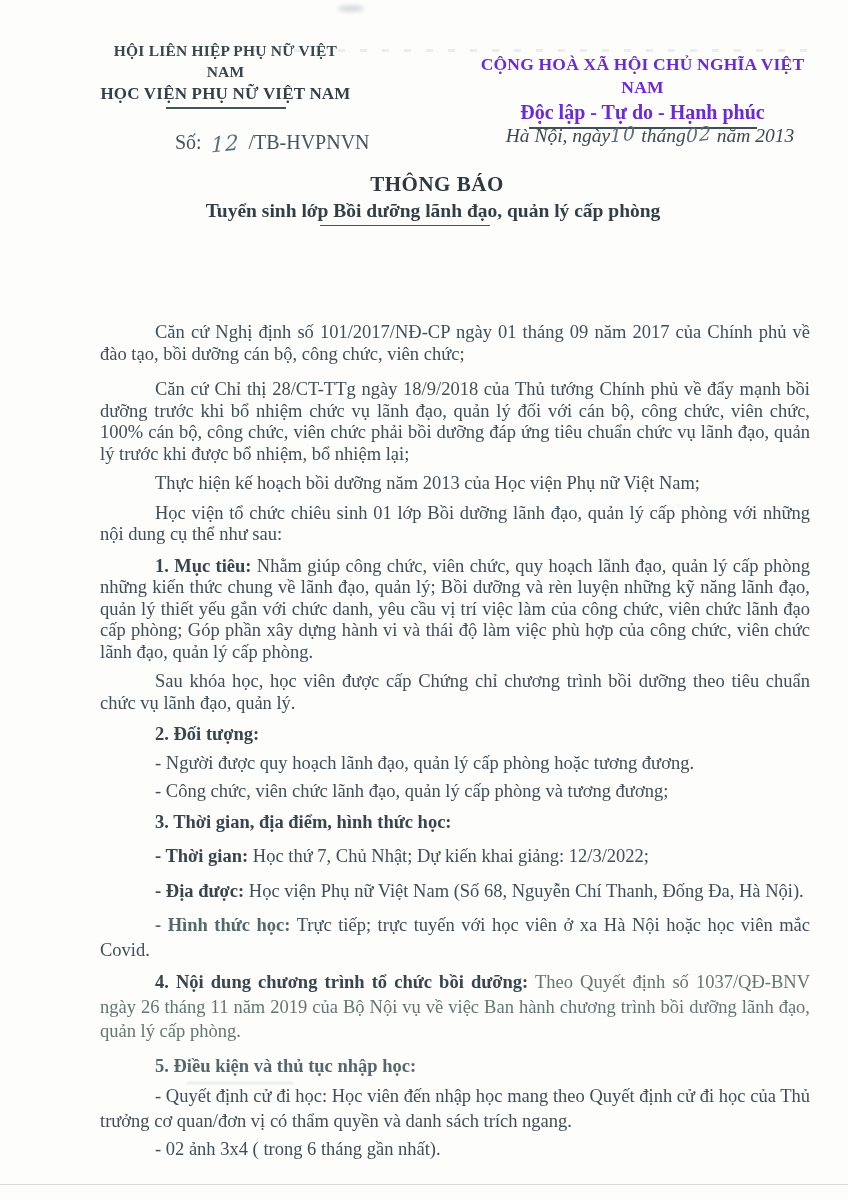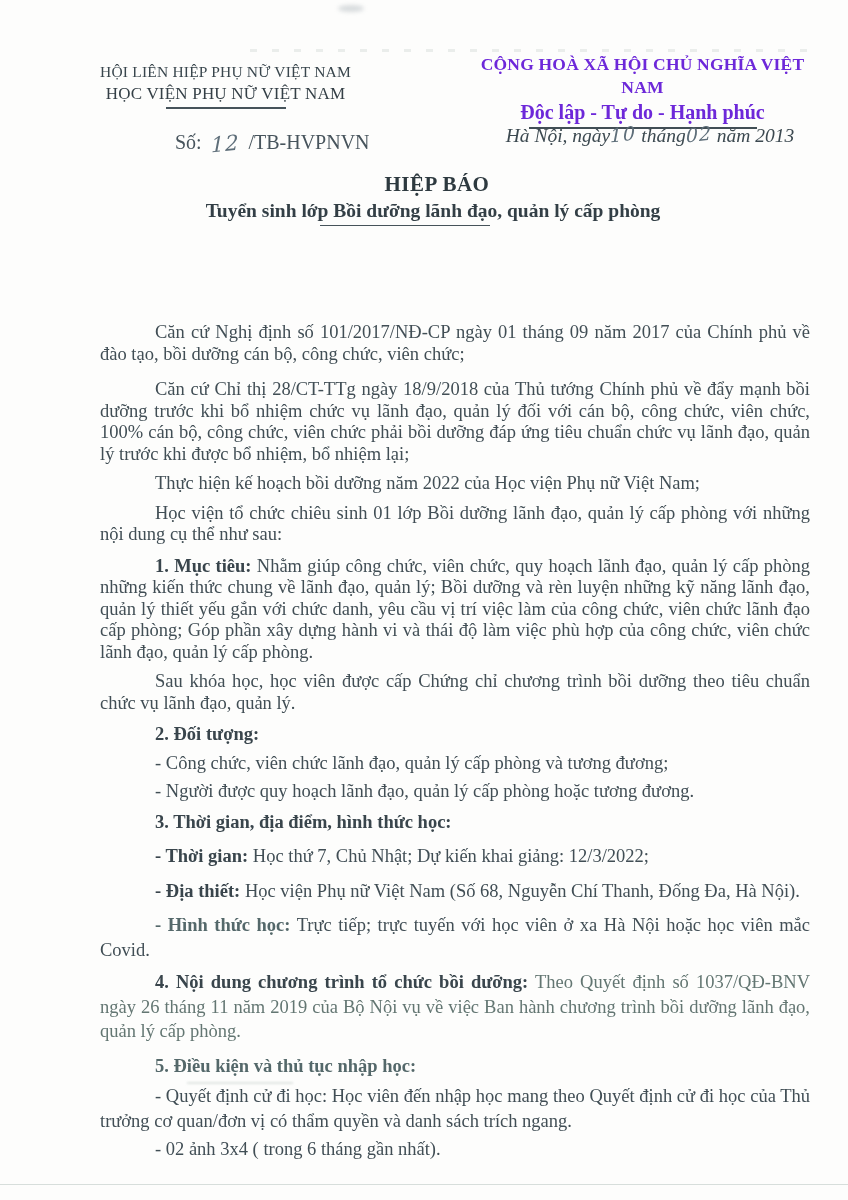--- a/index.html
+++ b/index.html
@@ -25,22 +25,22 @@
   .ghost-row2{
     position:absolute;top:1082px;left:187px;width:106px;height:2px;
     background:#c5cecb;opacity:.5;filter:blur(.8px);
   }
   .scanline-bottom{
     position:absolute;top:1184px;left:0;width:848px;height:1px;
     background:#d7dedb;
   }
   
   .org-block{
-    position:absolute;top:61px;left:98px;width:255px;
-    text-align:center;font-weight:normal;color:#39464d;
+    position:absolute;top:40px;left:98px;width:255px;
+    text-align:center;font-weight:bold;color:#39464d;
   }
   .org-line1{font-size:15.5px;line-height:21px;letter-spacing:.2px;}
   .org-line2{font-size:17px;line-height:23px;letter-spacing:.2px;color:#343f46;}
   .org-underline{
     width:120px;height:0;margin:2px auto 0;
     border-top:2px solid #46535a;
   }
   .ref-line{
     position:absolute;top:130px;left:175px;
     font-size:20px;color:#47545c;white-space:nowrap;
@@ -134,38 +134,38 @@
     <div class="motto-underline"></div>
   </div>
 
   <div class="dateline">
     <span>Hà Nội, ngày</span><span class="hand hand-date">10</span>
     <span>tháng</span><span class="hand hand-date">02</span>
     <span>năm 2013</span>
   </div>
 
   <div class="title-block">
-    <div class="doc-title">HIỆP BÁO</div>
+    <div class="doc-title">THÔNG BÁO</div>
     <div class="doc-subtitle">Tuyển sinh lớp Bồi dưỡng lãnh đạo, quản lý cấp phòng</div>
     <div class="subtitle-underline"></div>
   </div>
 
   <div class="body">
     <p class="t"><span>Căn cứ Nghị định số 101/2017/NĐ-CP ngày 01 tháng 09 năm 2017 của Chính phủ về đào tạo, bồi dưỡng cán bộ, công chức, viên chức;</span></p>
     <p class="t m14"><span>Căn cứ Chỉ thị 28/CT-TTg ngày 18/9/2018 của Thủ tướng Chính phủ về đẩy mạnh bồi dưỡng trước khi bổ nhiệm chức vụ lãnh đạo, quản lý đối với cán bộ, công chức, viên chức, 100% cán bộ, công chức, viên chức phải bồi dưỡng đáp ứng tiêu chuẩn chức vụ lãnh đạo, quản lý trước khi được bổ nhiệm, bổ nhiệm lại;</span></p>
-    <p class="t m8"><span>Thực hiện kế hoạch bồi dưỡng năm 2022 của Học viện Phụ nữ Việt Nam;</span></p>
+    <p class="t m8"><span>Thực hiện kế hoạch bồi dưỡng năm 2013 của Học viện Phụ nữ Việt Nam;</span></p>
     <p class="t m8"><span>Học viện tổ chức chiêu sinh 01 lớp Bồi dưỡng lãnh đạo, quản lý cấp phòng với những nội dung cụ thể như sau:</span></p>
     <p class="t m10"><span class="lead">1. Mục tiêu:</span><span> Nhằm giúp công chức, viên chức, quy hoạch lãnh đạo, quản lý cấp phòng những kiến thức chung về lãnh đạo, quản lý; Bồi dưỡng và rèn luyện những kỹ năng lãnh đạo, quản lý thiết yếu gắn với chức danh, yêu cầu vị trí việc làm của công chức, viên chức lãnh đạo cấp phòng; Góp phần xây dựng hành vi và thái độ làm việc phù hợp của công chức, viên chức lãnh đạo, quản lý cấp phòng.</span></p>
     <p class="t m8"><span>Sau khóa học, học viên được cấp Chứng chỉ chương trình bồi dưỡng theo tiêu chuẩn chức vụ lãnh đạo, quản lý.</span></p>
     <p class="l m8"><span class="lead">2. Đối tượng:</span></p>
+    <p class="l m4"><span>- Người được quy hoạch lãnh đạo, quản lý cấp phòng hoặc tương đương.</span></p>
     <p class="l m4"><span>- Công chức, viên chức lãnh đạo, quản lý cấp phòng và tương đương;</span></p>
-    <p class="l m4"><span>- Người được quy hoạch lãnh đạo, quản lý cấp phòng hoặc tương đương.</span></p>
     <p class="l m6"><span class="lead">3. Thời gian, địa điểm, hình thức học:</span></p>
     <p class="l m10"><span class="lead">- Thời gian:</span><span> Học thứ 7, Chủ Nhật; Dự kiến khai giảng: 12/3/2022;</span></p>
-    <p class="l m10"><span class="lead">- Địa thiết:</span><span> Học viện Phụ nữ Việt Nam (Số 68, Nguyễn Chí Thanh, Đống Đa, Hà Nội).</span></p>
+    <p class="l m10"><span class="lead">- Địa được:</span><span> Học viện Phụ nữ Việt Nam (Số 68, Nguyễn Chí Thanh, Đống Đa, Hà Nội).</span></p>
     <p class="l m10"><span class="lead faded-lead">- Hình thức học:</span><span> Trực tiếp; trực tuyến với học viên ở xa Hà Nội hoặc học viên mắc Covid.</span></p>
     <p class="l m8"><span class="lead">4. Nội dung chương trình tổ chức bồi dưỡng:</span><span class="faded"> Theo Quyết định số 1037/QĐ-BNV ngày 26 tháng 11 năm 2019 của Bộ Nội vụ về việc Ban hành chương trình bồi dưỡng lãnh đạo, quản lý cấp phòng.</span></p>
     <p class="l m10"><span class="lead faded-lead">5. Điều kiện và thủ tục nhập học:</span></p>
     <p class="l m6"><span>- Quyết định cử đi học: Học viên đến nhập học mang theo Quyết định cử đi học của Thủ trưởng cơ quan/đơn vị có thẩm quyền và danh sách trích ngang.</span></p>
     <p class="l m4"><span>- 02 ảnh 3x4 ( trong 6 tháng gần nhất).</span></p>
   </div>
 
 </div>
 
 </body></html>

